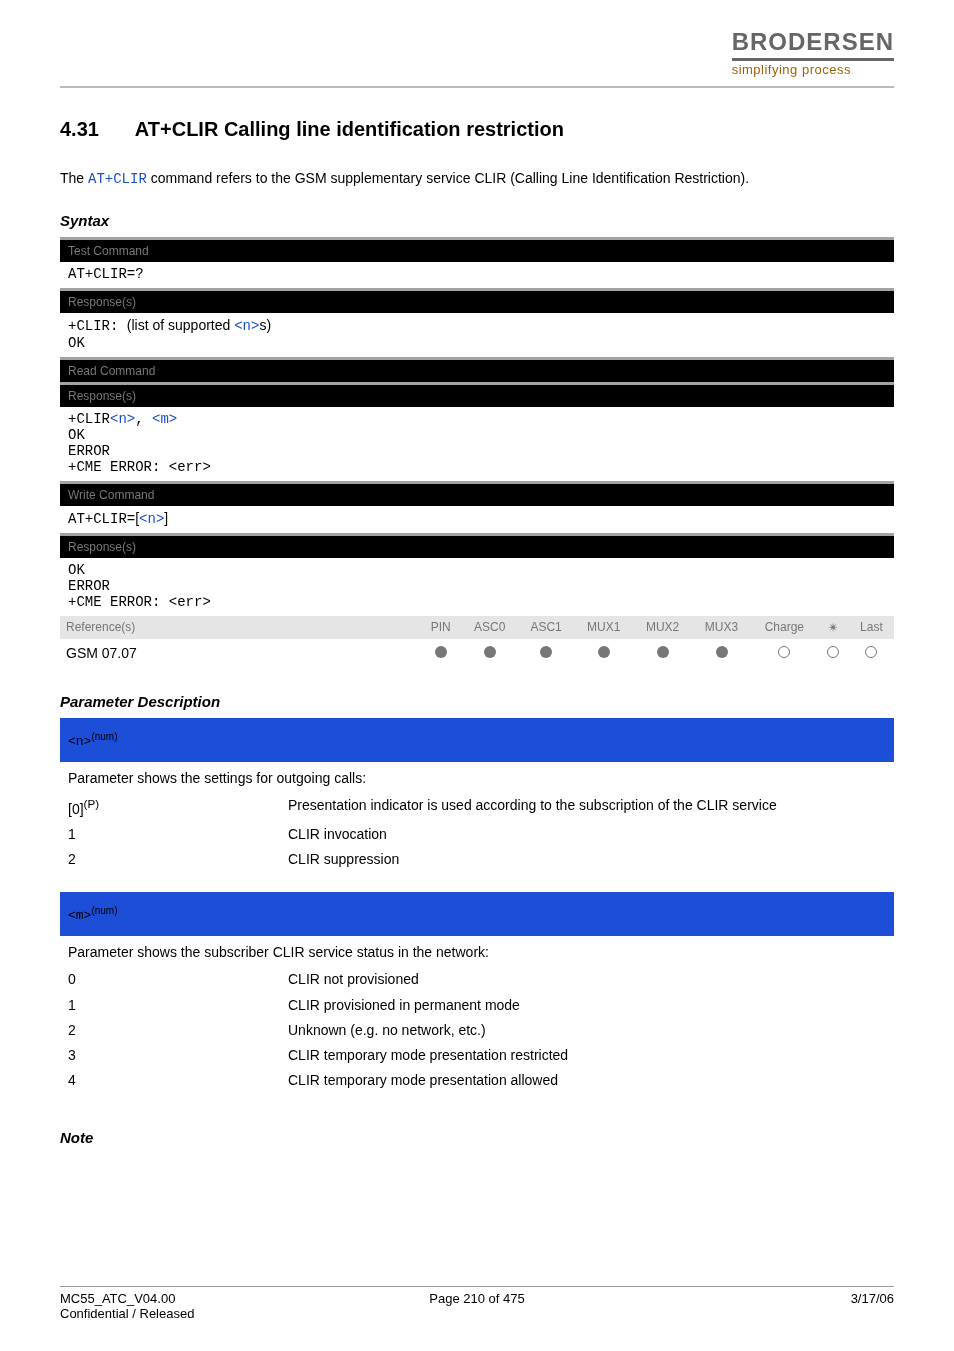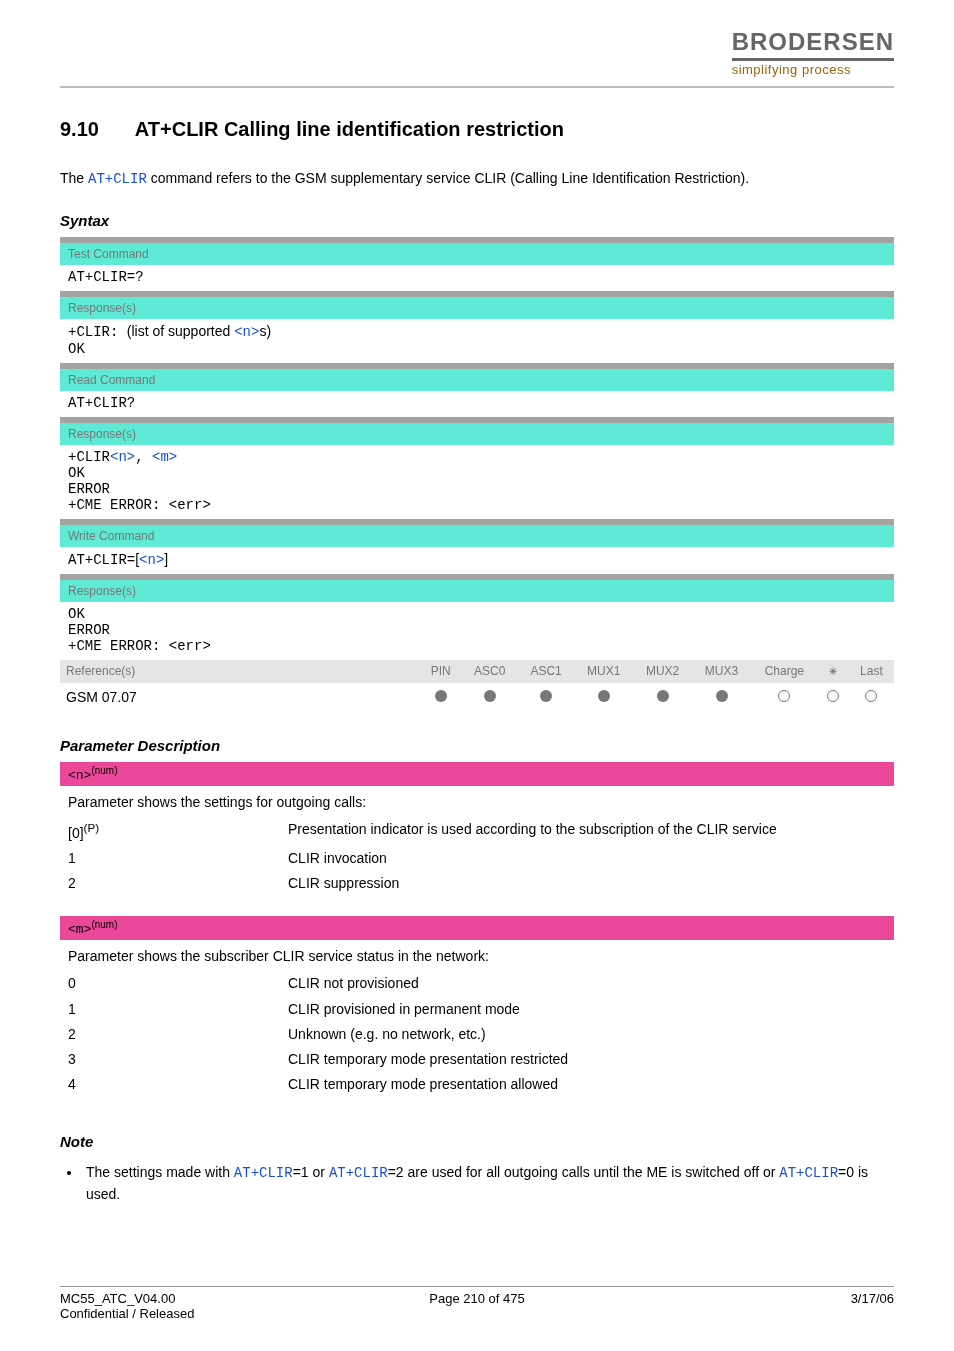--- a/index.html
+++ b/index.html
@@ -56,25 +56,25 @@
   }
   h2.section-title .num { display: inline-block; min-width: 70px; }
   p.intro { margin-bottom: 22px; line-height: 1.4; }
   .code-link { color: #1a4fcf; font-family: "Courier New", monospace; text-align: center; }
   .subhead { font-weight: bold; font-style: italic; font-size: 15px; margin: 12px 0 8px 0; }
   .syntax-table {
     width: 100%;
     border-collapse: collapse;
   }
   .sec-hdr {
-    background: #5eead4;
+    background: #000000;
     color: #777;
     font-size: 12px;
     padding: 4px 8px;
-    border-top: 6px solid #a3a3a3;
+    border-top: 3px solid #a3a3a3;
   }
   .sec-body {
     padding: 4px 8px 6px 8px;
     font-size: 14px;
   }
   .mono { font-family: "Courier New", monospace; margin-top: 8px; }
   .blue { color: #1a4fcf; }
   .ref-row {
     background: #e5e5e5;
     color: #777;
@@ -92,22 +92,22 @@
     background: #777;
   }
   .dot-empty {
     display: inline-block;
     width: 12px; height: 12px;
     border-radius: 50%;
     border: 1.5px solid #777;
     background: transparent;
   }
   .param-hdr {
-    background: #ec4899;
-    padding: 3px 8px;
+    background: #1d4ed8;
+    padding: 13px 8px;
     font-size: 13px;
     margin-top: 8px;
   }
   .param-hdr .mono { font-size: 13px; }
   .param-hdr sup { font-size: 10px; }
   .param-desc {
     padding: 6px 8px 4px 8px;
     line-height: 1.5;
   }
   .param-values {
@@ -138,21 +138,21 @@
   <div class="header">
     <div class="logo-block">
       <div class="logo-text">BRODERSEN</div>
       <div class="logo-bar"></div>
       <div class="logo-tag">simplifying process</div>
     </div>
   </div>
   <hr class="hr-top">
 
   <h2 class="section-title">
-    <span class="num">9.10</span>
+    <span class="num">4.31</span>
     <span>AT+CLIR   Calling line identification restriction</span>
   </h2>
 
   <p class="intro">
     <span>The </span><span class="code-link">AT+CLIR</span><span> command refers to the GSM supplementary service CLIR (Calling Line Identification Restriction).</span>
   </p>
 
   <div class="subhead">Syntax</div>
 
   <table class="syntax-table">
@@ -168,23 +168,20 @@
         </tr>
     <tr>
           <td class="sec-body">
       <span class="mono">+CLIR: </span><span>(list of supported </span><span class="mono blue">&lt;n&gt;</span><span>s)</span><br>
       <span class="mono">OK</span>
     </td>
         </tr>
 
     <tr>
           <td class="sec-hdr">Read Command</td>
-        </tr>
-    <tr>
-          <td class="sec-body mono">AT+CLIR?</td>
         </tr>
     <tr>
           <td class="sec-hdr">Response(s)</td>
         </tr>
     <tr>
           <td class="sec-body mono">
       <span>+CLIR</span><span class="blue">&lt;n&gt;</span><span>, </span><span class="blue">&lt;m&gt;</span><br>
       <span>OK</span><br>
       <span>ERROR</span><br>
       <span>+CME ERROR: &lt;err&gt;</span>
@@ -283,25 +280,20 @@
       <div class="pv-key">3</div>
       <div class="pv-val">CLIR temporary mode presentation restricted</div>
     </div>
     <div class="pv-row">
       <div class="pv-key">4</div>
       <div class="pv-val">CLIR temporary mode presentation allowed</div>
     </div>
   </div>
 
   <div class="subhead" style="margin-top:30px">Note</div>
-  <ul class="note-list">
-    <li>
-      <span>The settings made with </span><span class="code-link">AT+CLIR</span><span>=1 or </span><span class="code-link">AT+CLIR</span><span>=2 are used for all outgoing calls until the ME is switched off or </span><span class="code-link">AT+CLIR</span><span>=0 is used.</span>
-    </li>
-  </ul>
 
   <div class="footer">
     <hr class="footer-hr">
     <div class="footer-row">
       <div class="footer-left">
         <div>MC55_ATC_V04.00</div>
         <div>Confidential / Released</div>
       </div>
       <div class="footer-mid">Page 210 of 475</div>
       <div class="footer-right">3/17/06</div>

